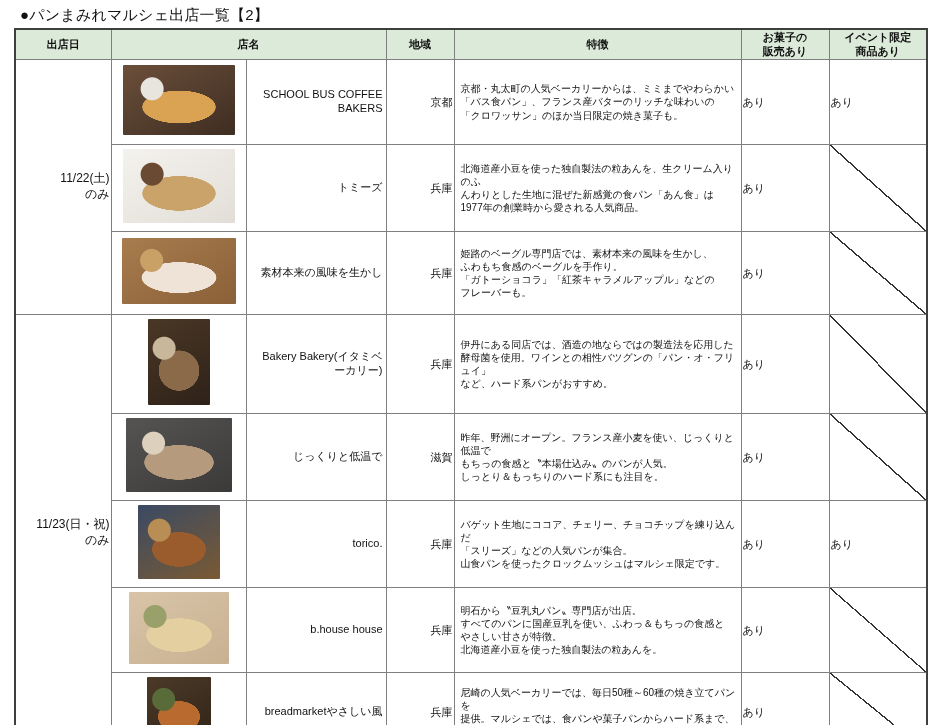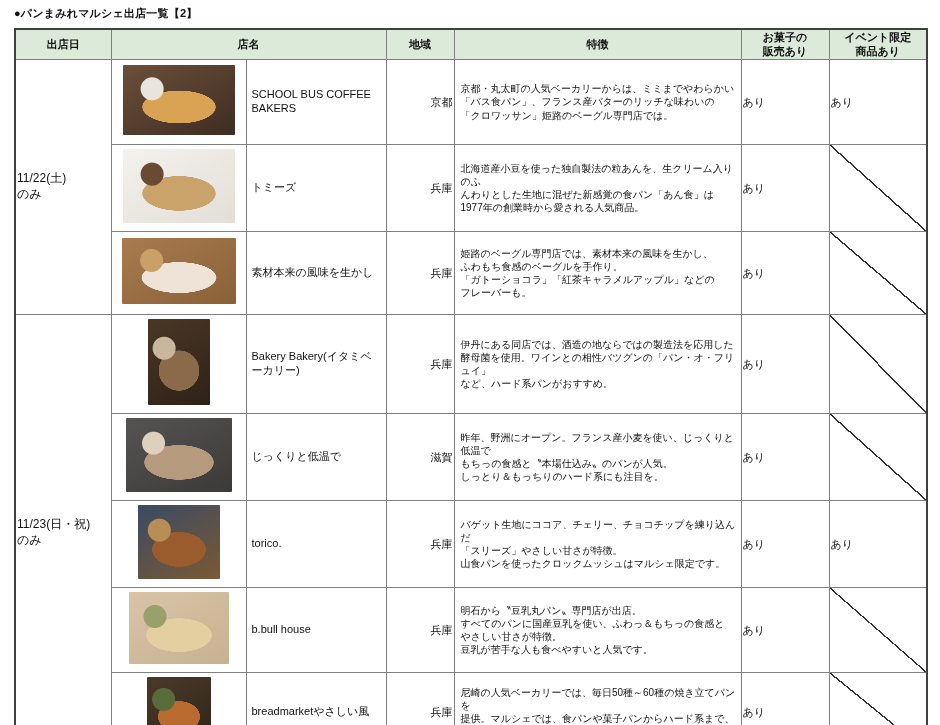--- a/index.html
+++ b/index.html
@@ -2,44 +2,44 @@
 <html style="--header-bg: #dcead9;"><head>
 <meta charset="utf-8">
 <style>
   html,body{margin:0;padding:0;}
   body{
     width:940px;height:725px;background:#ffffff;position:relative;
     font-family:"Liberation Sans","DejaVu Sans",sans-serif;color:#111;
     -webkit-font-smoothing:antialiased;
   }
   .page-title{
-    position:absolute;left:14px;top:6px;font-size:11px;font-weight:bold;letter-spacing:0.2px;
+    position:absolute;left:20px;top:6px;font-size:15px;font-weight:normal;letter-spacing:0.2px;
   }
   table.listing{
     position:absolute;left:14px;top:28px;width:912px;
     border-collapse:collapse;table-layout:fixed;
     border:2px solid #3f3f3f;
   }
   .listing th,.listing td{
     border:1px solid #7f7f7f;overflow:hidden;
   }
   .listing thead th{
     background:var(--header-bg,#dcead9);
     font-size:11px;font-weight:bold;height:27px;
     white-space:pre-line;line-height:1.2;text-align:center;vertical-align:middle;
     padding:1px 2px;
   }
   td.date-cell{
-    font-size:12px;text-align:left;vertical-align:middle;
+    font-size:12px;text-align:right;vertical-align:middle;
     white-space:pre-line;line-height:1.3;
   }
   td.photo-cell{text-align:center;vertical-align:middle;padding:4px;}
   .photo{display:inline-block;border-radius:1px;}
   td.name-cell{
-    font-size:11px;text-align:left;vertical-align:middle;
+    font-size:11px;text-align:right;vertical-align:middle;
     padding:2px 3px 2px 5px;line-height:1.25;word-break:break-word;
   }
   td.region-cell{font-size:11px;text-align:right;vertical-align:middle;}
   td.features-cell{
     font-size:10px;text-align:left;vertical-align:middle;
     padding:2px 4px 2px 6px;line-height:1.32;white-space:pre-line;
   }
   td.mark-cell{
     font-size:11px;vertical-align:middle;position:relative;
   }
@@ -85,21 +85,21 @@
     <tr class="h85">
       <td class="date-cell" rowspan="3">11/22(土)
 のみ</td>
       <td class="photo-cell">
         <div class="photo" style="width: 112px; height: 70px; background: radial-gradient(12px at 26% 34%, rgb(232, 228, 222) 0px, rgb(232, 228, 222) 11px, rgba(0, 0, 0, 0) 12px), radial-gradient(56% 40% at 50% 60%, rgb(217, 163, 83) 0px, rgb(217, 163, 83) 58%, rgba(0, 0, 0, 0) 59%), linear-gradient(150deg, rgb(107, 79, 58), rgb(62, 45, 34));" title="baker holding tray with bus-shaped loaf"></div>
       </td>
       <td class="name-cell">SCHOOL BUS COFFEE BAKERS</td>
       <td class="region-cell">京都</td>
       <td class="features-cell">京都・丸太町の人気ベーカリーからは、ミミまでやわらかい
 「バス食パン」、フランス産バターのリッチな味わいの
-「クロワッサン」姫路のベーグル専門店では。</td>
+「クロワッサン」のほか当日限定の焼き菓子も。</td>
       <td class="mark-cell">あり</td>
       <td class="mark-cell">
         <span>あり</span>
         
       </td>
     </tr>
 
     <tr class="h85">
       <td class="photo-cell">
         <div class="photo" style="width: 112px; height: 74px; background: radial-gradient(12px at 26% 34%, rgb(107, 74, 51) 0px, rgb(107, 74, 51) 11px, rgba(0, 0, 0, 0) 12px), radial-gradient(56% 40% at 50% 60%, rgb(202, 163, 106) 0px, rgb(202, 163, 106) 58%, rgba(0, 0, 0, 0) 59%), linear-gradient(150deg, rgb(244, 242, 238), rgb(226, 222, 215));" title="sliced loaf with sweet bean swirl"></div>
@@ -167,39 +167,39 @@
       </td>
     </tr>
 
     <tr class="h83">
       <td class="photo-cell">
         <div class="photo" style="width: 82px; height: 74px; background: radial-gradient(12px at 26% 34%, rgb(185, 142, 85) 0px, rgb(185, 142, 85) 11px, rgba(0, 0, 0, 0) 12px), radial-gradient(56% 40% at 50% 60%, rgb(154, 92, 44) 0px, rgb(154, 92, 44) 58%, rgba(0, 0, 0, 0) 59%), linear-gradient(150deg, rgb(58, 74, 99), rgb(122, 90, 51));" title="chocolate chip buns on wooden board with teapots"></div>
       </td>
       <td class="name-cell">torico.</td>
       <td class="region-cell">兵庫</td>
       <td class="features-cell">バゲット生地にココア、チェリー、チョコチップを練り込んだ
-「スリーズ」やさしい甘さが特徴。
+「スリーズ」などの人気パンが集合。
 山食パンを使ったクロックムッシュはマルシェ限定です。</td>
       <td class="mark-cell">あり</td>
       <td class="mark-cell">
         <span>あり</span>
         
       </td>
     </tr>
 
     <tr class="h85">
       <td class="photo-cell">
         <div class="photo" style="width: 100px; height: 72px; background: radial-gradient(12px at 26% 34%, rgb(154, 160, 106) 0px, rgb(154, 160, 106) 11px, rgba(0, 0, 0, 0) 12px), radial-gradient(56% 40% at 50% 60%, rgb(227, 207, 160) 0px, rgb(227, 207, 160) 58%, rgba(0, 0, 0, 0) 59%), linear-gradient(150deg, rgb(217, 196, 168), rgb(200, 177, 145));" title="assorted colorful round soy-milk buns"></div>
       </td>
-      <td class="name-cell">b.bull house</td>
+      <td class="name-cell">b.house house</td>
       <td class="region-cell">兵庫</td>
       <td class="features-cell">明石から〝豆乳丸パン〟専門店が出店。
 すべてのパンに国産豆乳を使い、ふわっ＆もちっの食感と
 やさしい甘さが特徴。
-豆乳が苦手な人も食べやすいと人気です。</td>
+北海道産小豆を使った独自製法の粒あんを。</td>
       <td class="mark-cell">あり</td>
       <td class="mark-cell">
         <span></span>
         <div class="diagonal"></div>
       </td>
     </tr>
 
     <tr class="h74">
       <td class="photo-cell">
         <div class="photo" style="width: 64px; height: 66px; background: radial-gradient(12px at 26% 34%, rgb(90, 107, 58) 0px, rgb(90, 107, 58) 11px, rgba(0, 0, 0, 0) 12px), radial-gradient(56% 40% at 50% 60%, rgb(185, 106, 46) 0px, rgb(185, 106, 46) 58%, rgba(0, 0, 0, 0) 59%), linear-gradient(150deg, rgb(76, 58, 40), rgb(47, 36, 24));" title="bread bowl filled with vegetables"></div>

